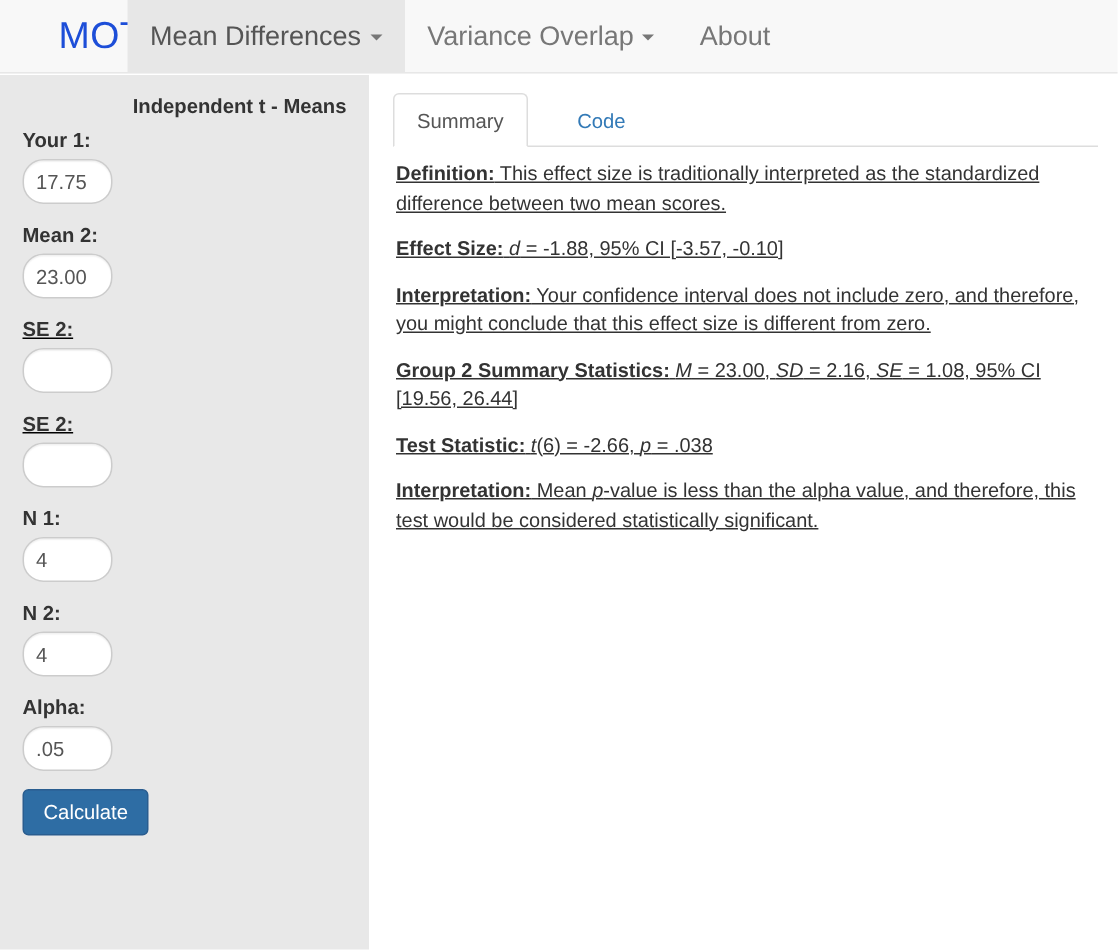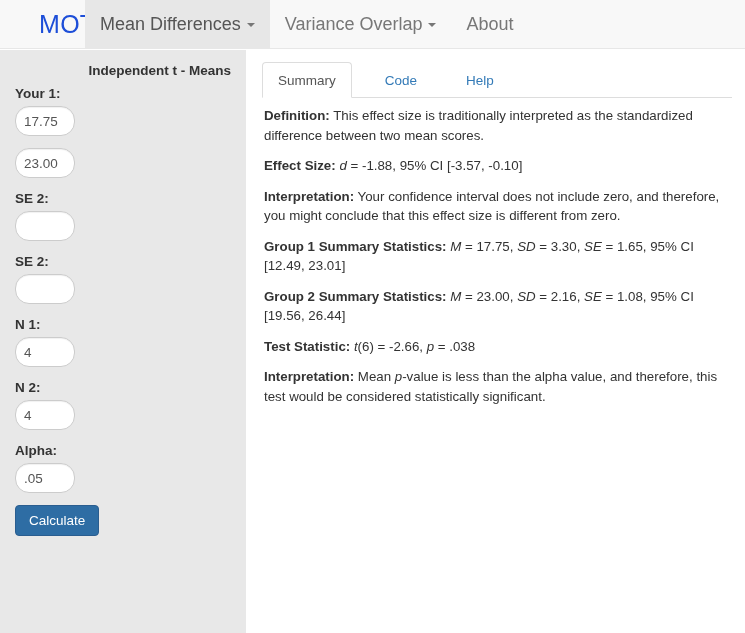--- a/index.html
+++ b/index.html
@@ -75,21 +75,21 @@
     border: 1px solid #cccccc;
     border-radius: 14px;
     font-family: "Liberation Sans", sans-serif;
     font-size: 13.5px; color: #555555;
     padding: 0 8px;
     outline: none;
     box-shadow: inset 0 1px 1px rgba(0,0,0,.06);
   }
   .row2 { display: flex; }
   .col-a { width: 102px; }
-  .col-b { width: 102px; }
+  .col-b { width: 102px; text-decoration: underline; }
   .fgroup { margin-bottom: 12px; }
   .btn-primary {
     display: block;
     margin-top: 3px;
     padding: 7px 13px;
     background: #2e6da4;
     border: 1px solid #2a5d8f;
     border-radius: 4px;
     color: #ffffff;
     font-family: "Liberation Sans", sans-serif;
@@ -130,20 +130,21 @@
   }
   .tab-content {
     padding: 8px 0 0 2px;
     width: 462px;
   }
   .tab-content p {
     margin: 0 0 11px 0;
     font-size: 13.3px;
     line-height: 19.5px;
     color: #333333;
+    text-decoration: underline;
   }
   .tab-content p:first-child { margin-top: 0; }
   b { font-weight: bold; }
   i { font-style: italic; }
 </style>
 </head>
 <body>
 
 <div class="navbar">
   <div class="brand">MOTE</div>
@@ -169,20 +170,21 @@
 <div class="sidebar">
 
   <div class="panel-title">Independent t - Means</div>
 
   <div class="fgroup">
     <div class="field-label">Your 1:</div>
     <input class="field-input" type="text" value="17.75" style="">
   </div>
 
   <div class="fgroup">
+    <div class="field-label">Mean 2:</div>
     <input class="field-input" type="text" value="23.00" style="">
   </div>
 
   <div class="row2 fgroup">
     <div class="col-b">
       <div class="field-label">SE 2:</div>
       <input class="field-input" type="text" value="" style="">
     </div>
   </div>
 
@@ -210,42 +212,37 @@
 
   <button class="btn-primary">Calculate</button>
 
 </div>
 
 <div class="main">
 
   <div class="tabs">
     <div class="tab active">Summary</div>
     <div class="tab">Code</div>
-    <div class="tab">Help</div>
   </div>
 
   <div class="tab-content">
 
     <p>
       <b>Definition:</b><span> This effect size is traditionally interpreted as the standardized difference between two mean scores.</span>
     </p>
 
     <p>
       <b>Effect Size:</b>
       <i>d</i><span> = -1.88, 95% CI [-3.57, -0.10]</span>
     </p>
 
     <p>
       <b>Interpretation:</b><span> Your confidence interval does not include zero, and therefore, you might conclude that this effect size is different from zero.</span>
     </p>
 
-    <p>
-      <b>Group 1 Summary Statistics:</b>
-      <i>M</i><span> = 17.75, </span><i>SD</i><span> = 3.30, </span><i>SE</i><span> = 1.65, 95% CI [12.49, 23.01]</span>
-    </p>
 
     <p>
       <b>Group 2 Summary Statistics:</b>
       <i>M</i><span> = 23.00, </span><i>SD</i><span> = 2.16, </span><i>SE</i><span> = 1.08, 95% CI [19.56, 26.44]</span>
     </p>
 
     <p>
       <b>Test Statistic:</b>
       <i>t</i><span>(6) = -2.66, </span><i>p</i><span> = .038</span>
     </p>

